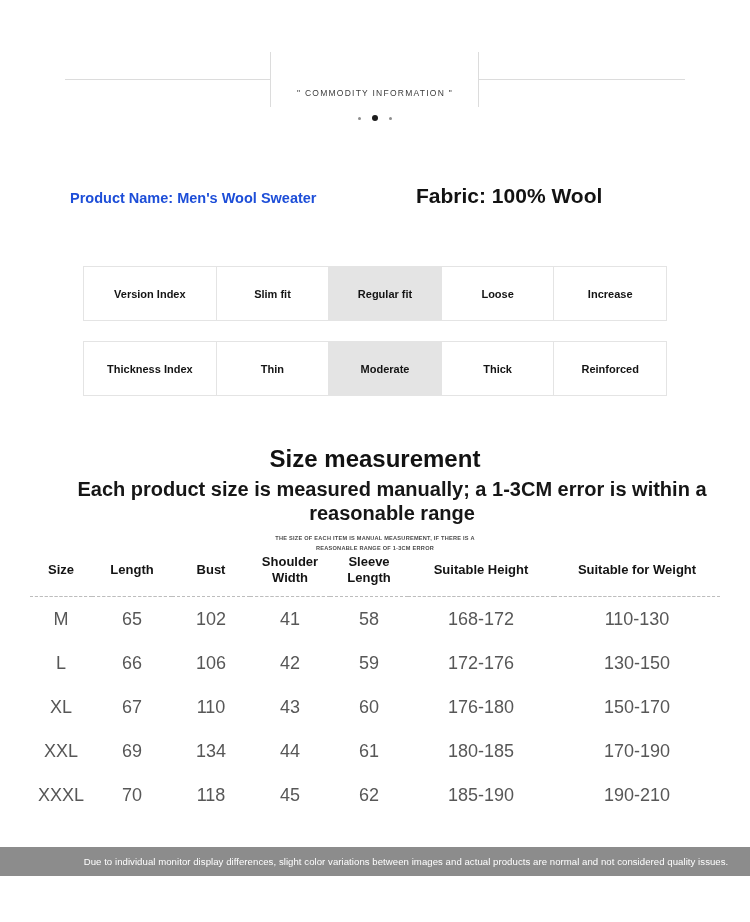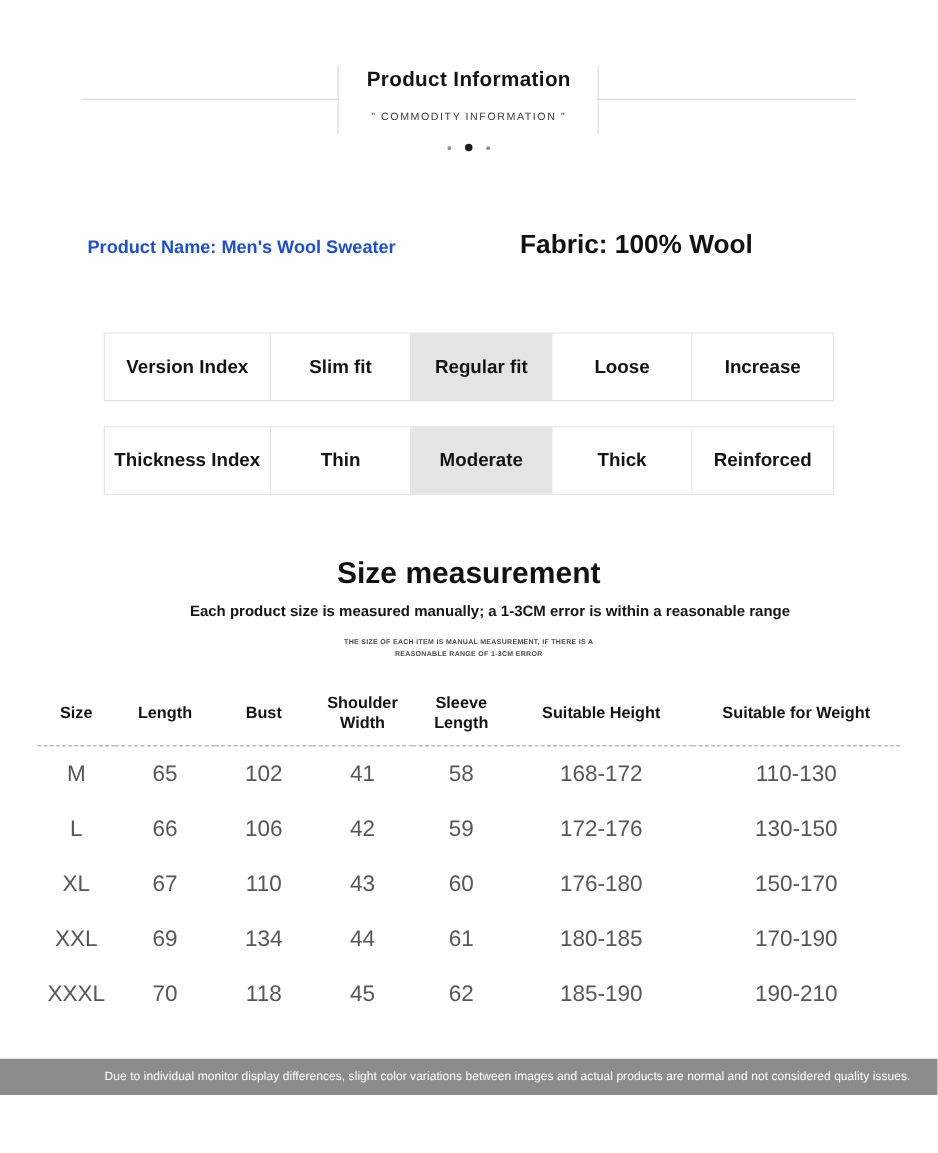--- a/index.html
+++ b/index.html
@@ -108,21 +108,21 @@
   }
   .idx-table.t1 { top: 266px; }
   .idx-table.t2 { top: 341px; }
 
   .idx-cell {
     flex: 1 1 0;
     height: 53px;
     display: flex;
     align-items: center;
     justify-content: center;
-    font-size: 15px;
+    font-size: 11px;
     font-weight: bold;
     color: #141414;
     border-right: 1px solid #e4e4e4;
     box-sizing: border-box;
     text-align: center;
     background: #ffffff;
     white-space: nowrap;
   }
   .idx-cell:last-child { border-right: none; }
   .idx-cell.label { flex: 1.18 1 0; }
@@ -136,21 +136,21 @@
     width: 750px;
     text-align: center;
   }
   .size-title {
     font-size: 24px;
     font-weight: bold;
     color: #121212;
     line-height: 30px;
   }
   .size-sub {
-    font-size: 12px;
+    font-size: 20px;
     font-weight: bold;
     color: #161616;
     line-height: 24px;
     margin-top: 3px;
     padding-left: 34px;
   }
   .size-tiny {
     margin-top: 9px;
     font-size: 5.6px;
     letter-spacing: .25px;
@@ -216,21 +216,20 @@
 </style>
 </head>
 <body>
 
 <div class="banner">
   <div class="banner-rule left"></div>
   <div class="banner-rule right"></div>
   <div class="banner-vrule v1"></div>
   <div class="banner-vrule v2"></div>
 
-  <div class="banner-title">Product Information</div>
   <div class="banner-sub">" COMMODITY INFORMATION "</div>
 
   <div class="dots">
     <span class="dot"></span>
     <span class="dot main"></span>
     <span class="dot"></span>
   </div>
 </div>
 
 <div class="prod-row">

